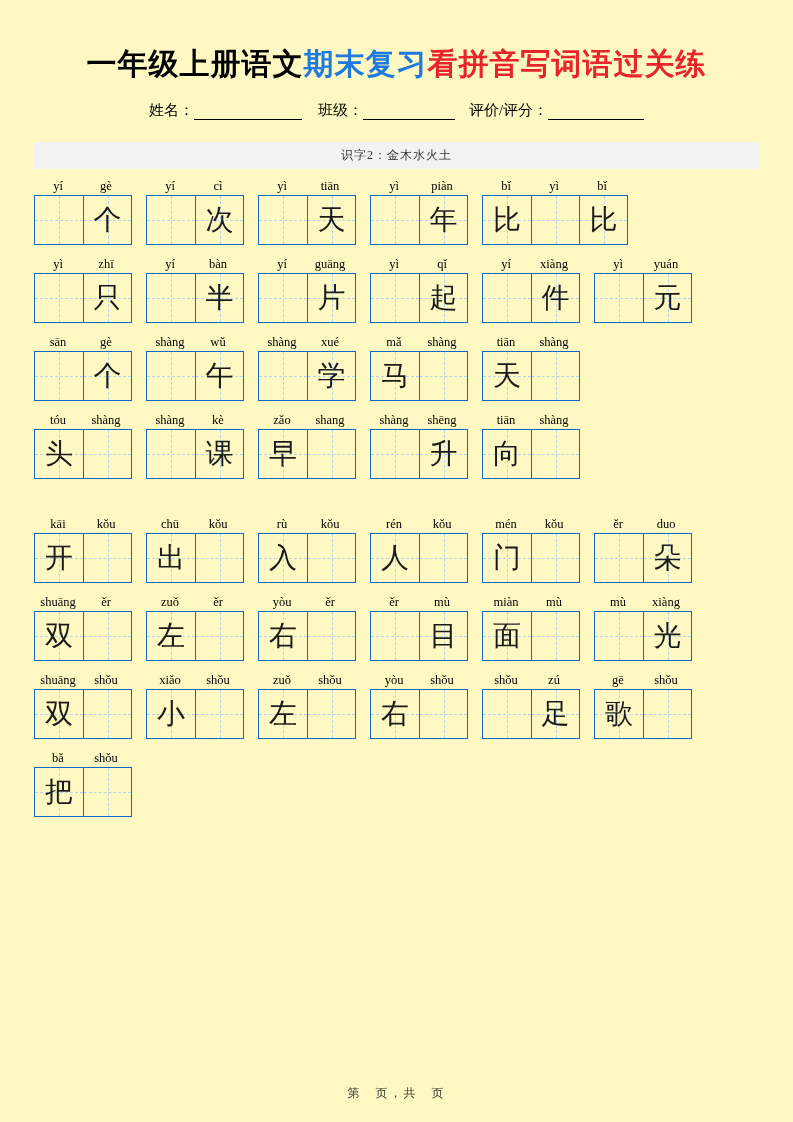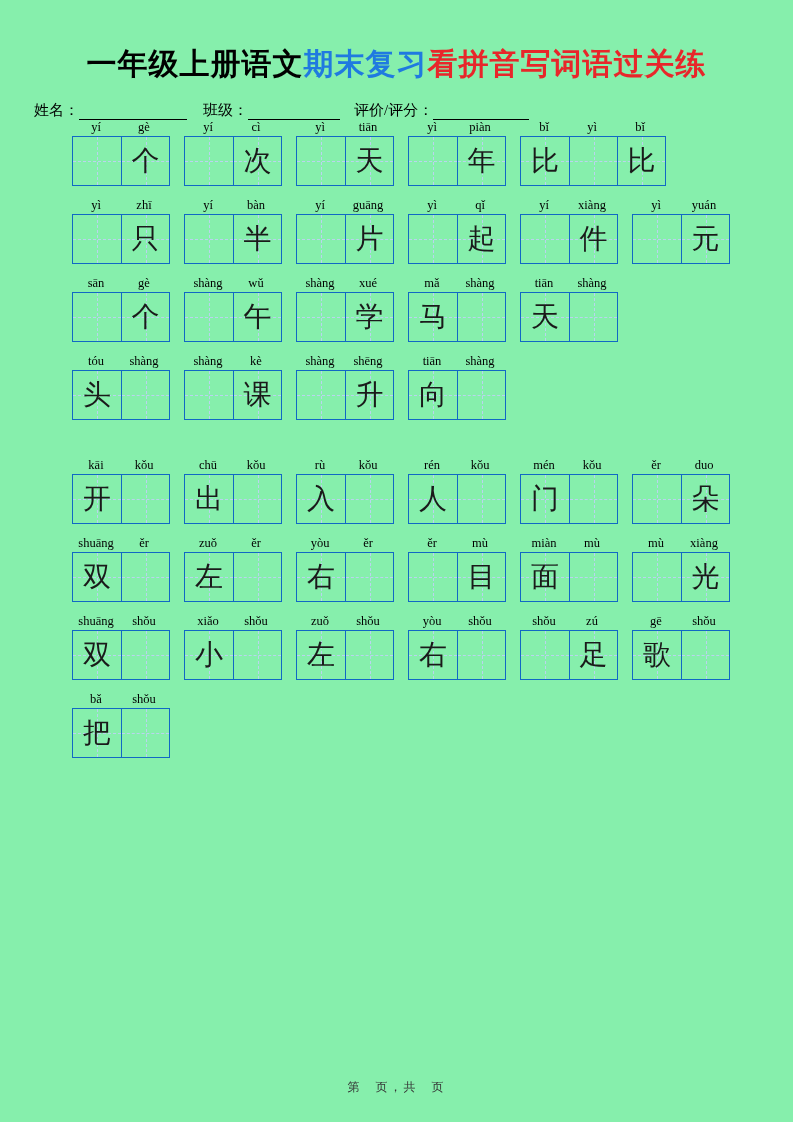--- a/index.html
+++ b/index.html
@@ -4,21 +4,21 @@
 <style>
   html,body{margin:0;padding:0;}
   body{
     width:793px;height:1122px;
     background:#d9d9d9;
     font-family:"Liberation Serif", serif;
   }
   .page{
     position:relative;
     width:793px;height:1122px;
-    background:#86efac;
+    background:#fef9c3;
     box-sizing:border-box;
     padding:26px 34px 0 34px;
     overflow:hidden;
   }
   
   .title{
     text-align:center;
     font-family:"Liberation Sans", sans-serif;
     font-weight:bold;
     font-size:30px;
@@ -27,20 +27,21 @@
     white-space:nowrap;
   }
   .t-black{color:#000000;}
   .t-blue{color:#1f7ae0;}
   .t-red{color:#e8262a;}
 
   
   .info{
     margin-top:16px;
     display:flex;
+    justify-content:center;
     align-items:flex-end;
     font-size:15px;
     color:#000;
   }
   .info .lab{white-space:nowrap;}
   .info .rule{
     display:inline-block;
     border-bottom:1px solid #000;
     height:15px;
   }
@@ -57,21 +58,20 @@
     color:#333;
     font-size:12px;
     text-align:center;
     padding:5px 0;
     letter-spacing:1px;
   }
   
   .row{
     display:flex;
     margin-bottom:12px;
-    margin-left:38px;
   }
   .word{
     margin-right:14px;
   }
   .pyline{
     display:flex;
     font-family:"Liberation Serif", serif;
     font-size:12.5px;
     color:#000;
     margin-bottom:2px;
@@ -110,21 +110,21 @@
     top:0;bottom:0;left:50%;
     border-left:1px dashed #b9d4ee;
   }
   .cell .ch{position:relative;z-index:2;}
 
   .spacer-lg{height:26px;}
 
   
   .footer{
     position:absolute;
-    left:0;right:0;bottom:26px;
+    left:0;right:0;bottom:20px;
     text-align:center;
     font-size:12px;
     color:#333;
     letter-spacing:2px;
   }
 </style>
 </head>
 <body>
 
 <div class="page">
@@ -137,20 +137,21 @@
     <span class="lab">姓名：</span>
     <span class="rule r1"></span>
     <span class="gapA"></span>
     <span class="lab">班级：</span>
     <span class="rule r2"></span>
     <span class="gapB"></span>
     <span class="lab">评价/评分：</span>
     <span class="rule r3"></span>
   </div>
 
+  <div class="secbar">识字2：金木水火土</div>
 
   <div class="row">
     <div class="word">
       <div class="pyline">
         <span class="py">yí</span>
         <span class="py">gè</span>
       </div>
       <div class="grid">
         <div class="cell">
             <span class="ch"></span>
@@ -406,20 +407,34 @@
         <div class="cell">
             <span class="ch"></span>
           </div>
         <div class="cell">
             <span class="ch">课</span>
           </div>
       </div>
     </div>
     <div class="word">
       <div class="pyline">
+        <span class="py">zǎo</span>
+        <span class="py">shang</span>
+      </div>
+      <div class="grid">
+        <div class="cell">
+            <span class="ch">早</span>
+          </div>
+        <div class="cell">
+            <span class="ch"></span>
+          </div>
+      </div>
+    </div>
+    <div class="word">
+      <div class="pyline">
         <span class="py">shàng</span>
         <span class="py">shēng</span>
       </div>
       <div class="grid">
         <div class="cell">
             <span class="ch"></span>
           </div>
         <div class="cell">
             <span class="ch">升</span>
           </div>

